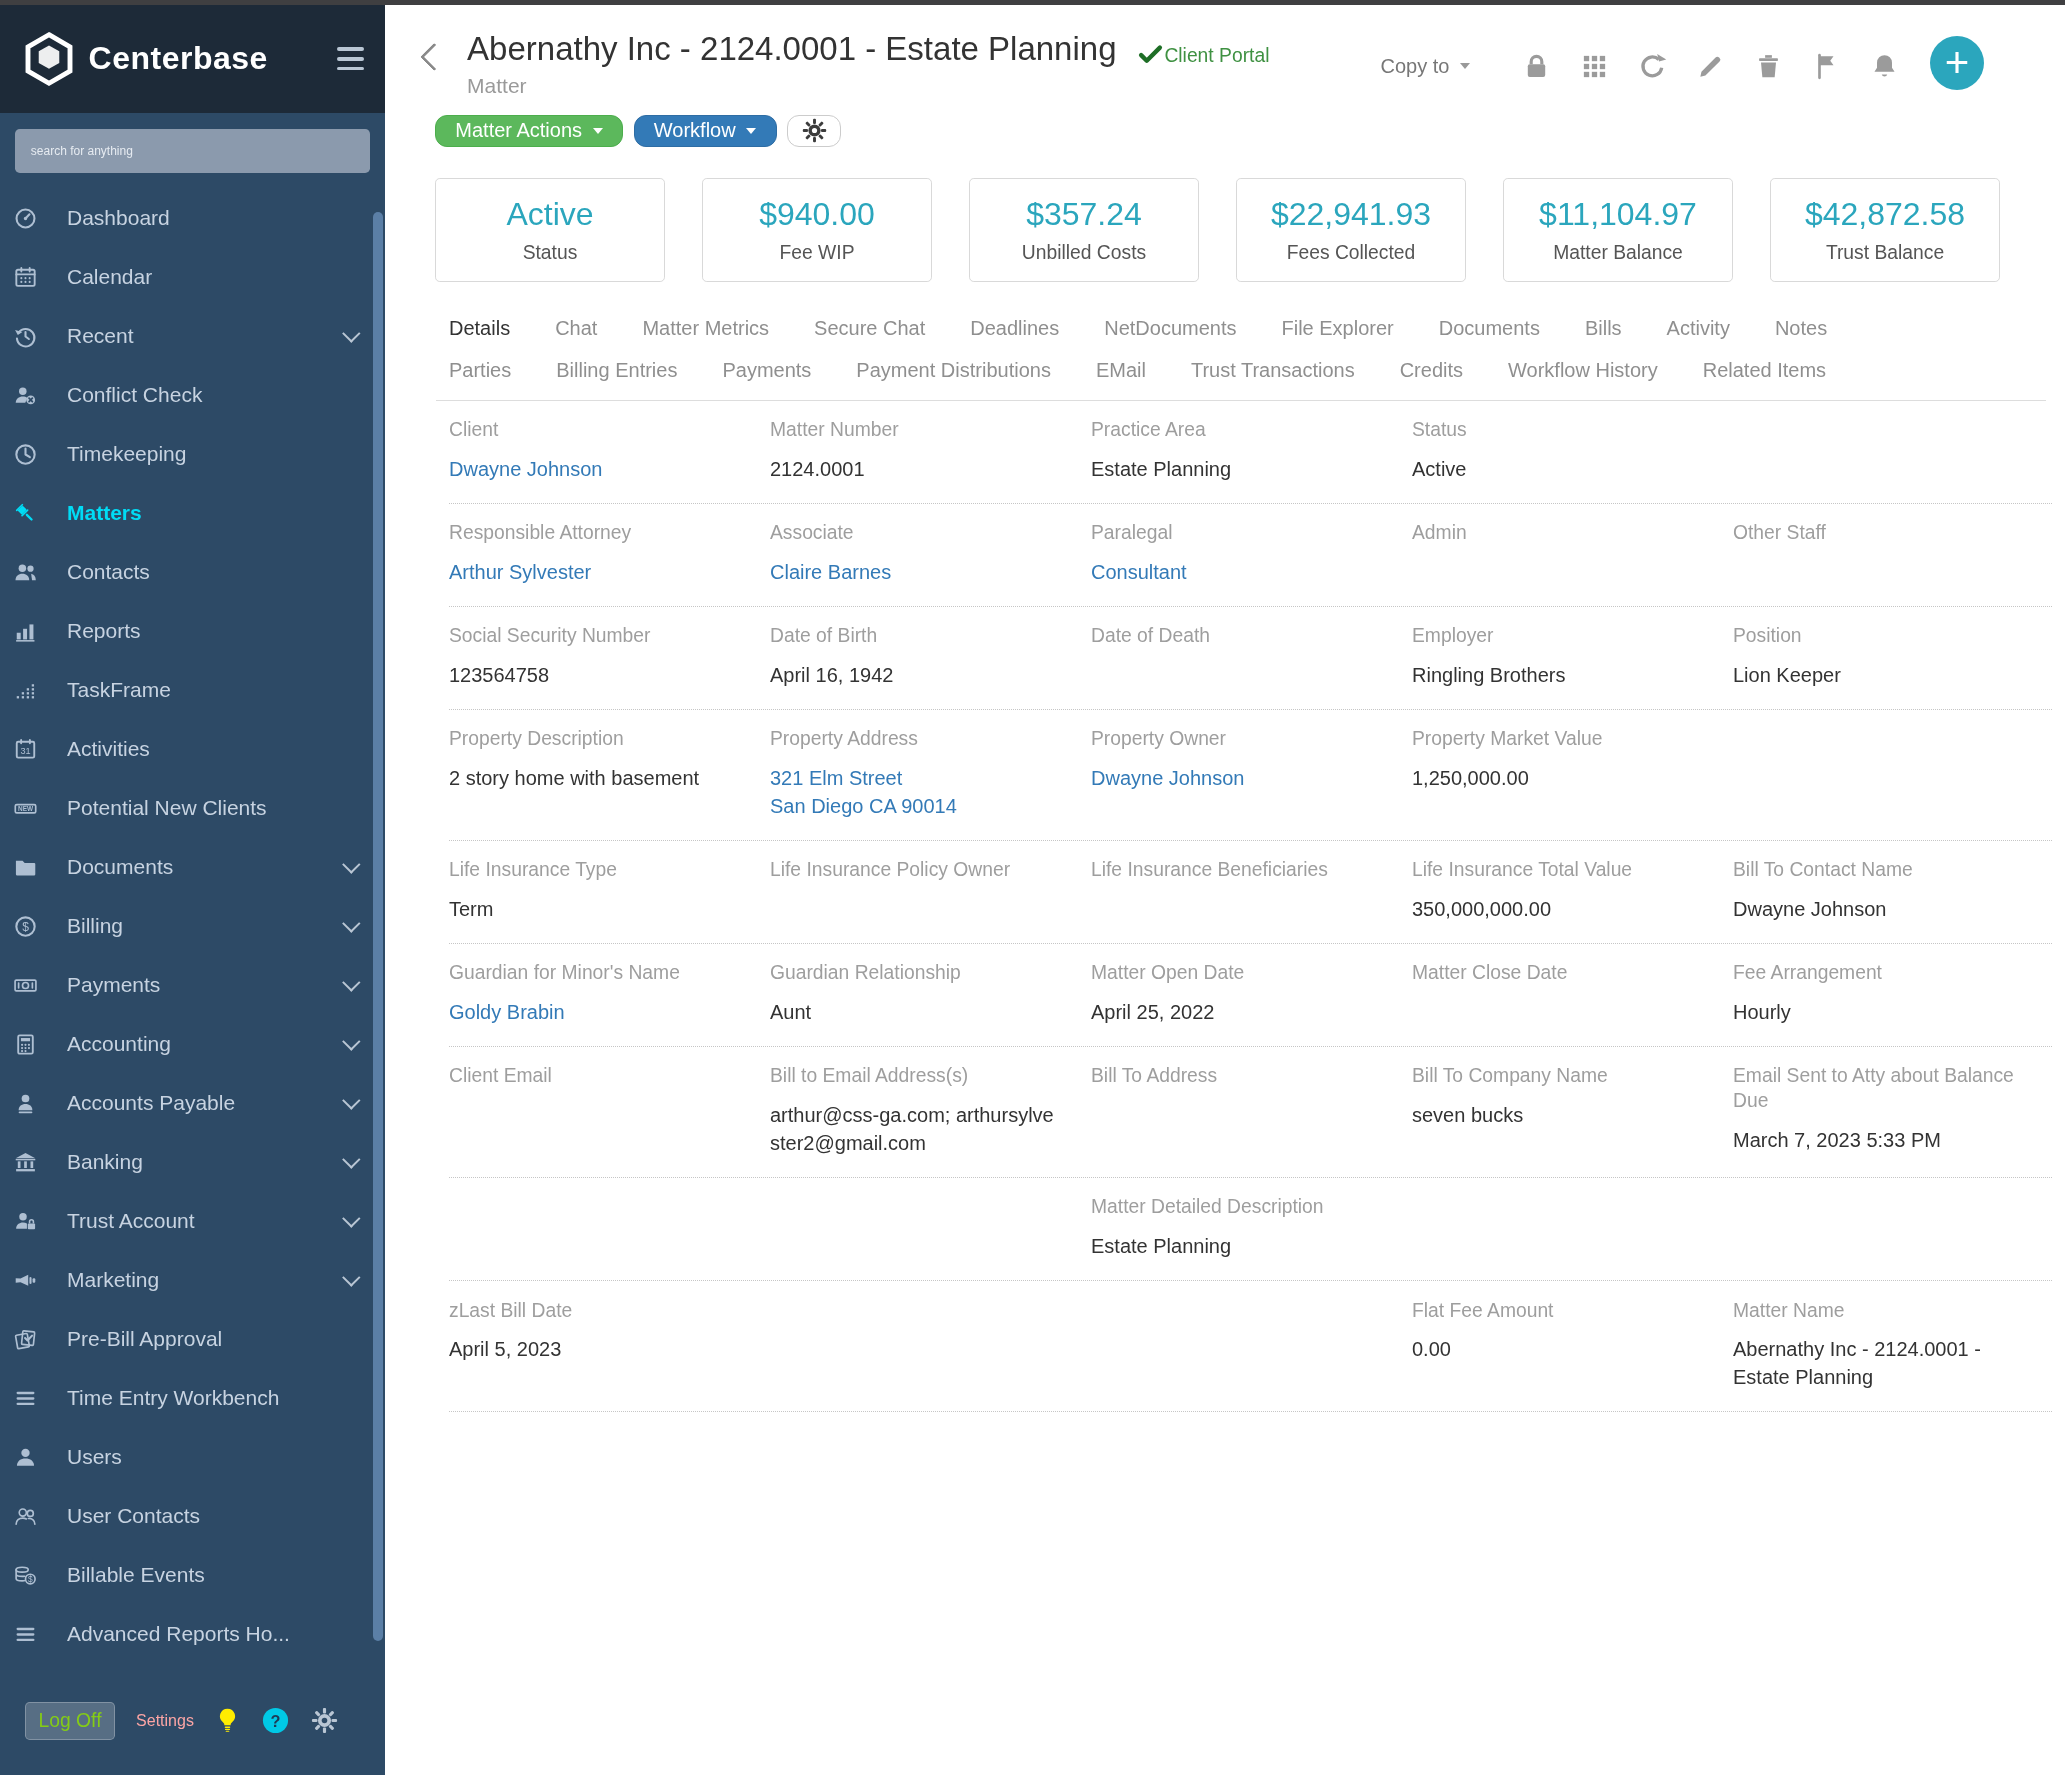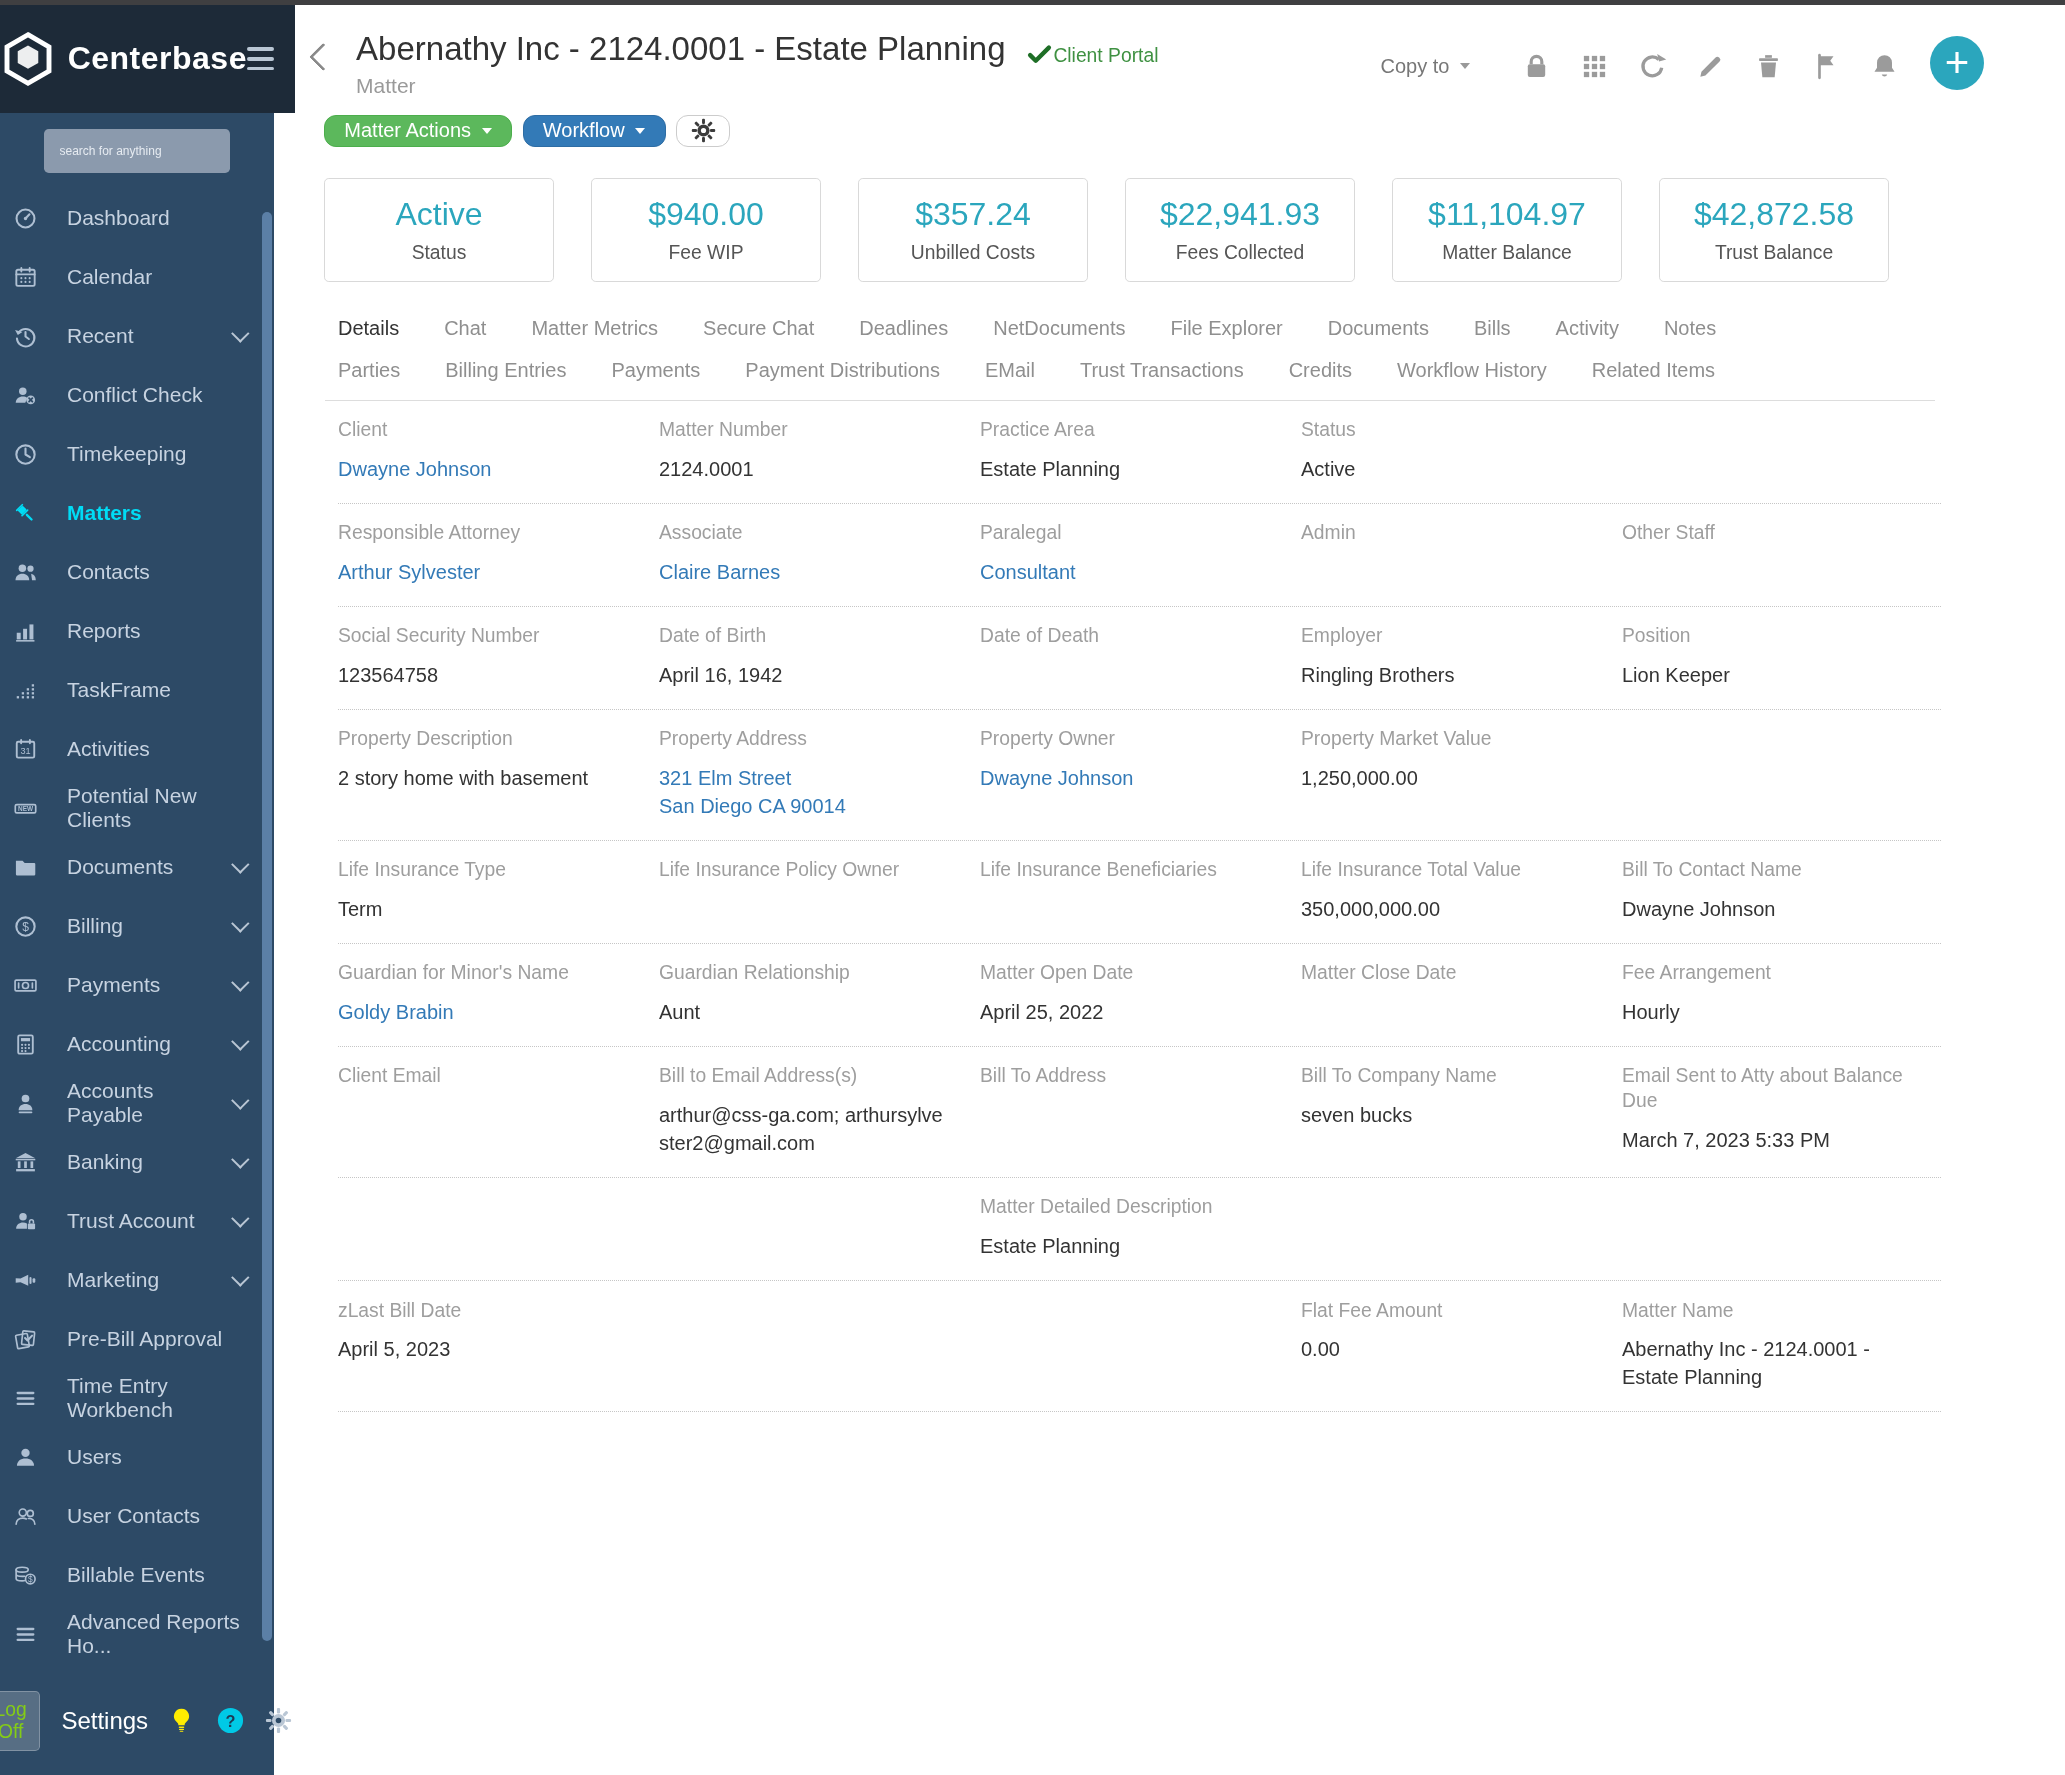--- a/index.html
+++ b/index.html
@@ -1,22 +1,22 @@
 <!DOCTYPE html>
 <html style="--accent: #2ba6bd; --link: #337ab7; --green: #5cb85c; --blue: #337ab7; --active-cyan: #00dcf5; --portal-green: #3f9142;"><head>
 <meta charset="utf-8">
 <style>
   html,body{margin:0;padding:0;width:2065px;height:1776px;overflow:hidden;
     font-family:"Liberation Sans", sans-serif;background:#fff;}
   .topstrip{height:4.8px;background:#3f3f41;width:100%;}
   .app{display:flex;height:1771px;}
 
   
-  .sidebar{width:274px;flex-shrink:0;background:#2d4a66;color:#c7d3e1;position:relative;
-    display:flex;flex-direction:column;align-items:center;}
+  .sidebar{width:385px;flex-shrink:0;background:#2d4a66;color:#c7d3e1;position:relative;
+    display:flex;flex-direction:column;}
   .sb-header{height:108px;background:#1d2a38;display:flex;align-items:center;padding:0 21px;}
   .sb-logo{display:flex;align-items:center;gap:11.6px;}
   .sb-logo svg{width:56px;height:56px;}
   .sb-logo-text{color:#fff;font-size:32px;font-weight:700;letter-spacing:0.5px;}
   .hamburger{margin-left:auto;display:flex;flex-direction:column;gap:5.8px;cursor:pointer;}
   .hamburger div{width:27px;height:3.9px;background:#b9c6d4;border-radius:1.9px;}
   .sb-search{padding:16.4px 15.4px 11.6px;}
   .sb-search input{width:100%;box-sizing:border-box;height:44px;background:#8b9aad;border:none;
     border-radius:4.8px;padding:0 15.4px;font-size:12px;color:#fff;outline:none;
     font-family:"Liberation Sans",sans-serif;}
@@ -26,21 +26,21 @@
   .sb-item .sb-icon{width:31px;height:25px;margin-right:23px;display:flex;align-items:center;
     color:#aebfd2;flex-shrink:0;}
   .sb-item .sb-icon svg{width:25px;height:25px;}
   .sb-item.active{color:var(--active-cyan);font-weight:700;}
   .sb-item.active .sb-icon{color:var(--active-cyan);}
   .chev{width:10.6px;height:10.6px;border-right:2.4px solid #b9c6d4;border-bottom:2.4px solid #b9c6d4;
     transform:rotate(45deg);margin-left:auto;margin-top:-4.8px;}
   .sb-footer{height:79px;display:flex;align-items:center;padding:0 25px 15.4px;}
   .logoff-btn{background:rgba(255,255,255,.2);border:1px solid rgba(255,255,255,.25);color:#84cc16;
     font-size:19.3px;padding:6.8px 12.6px;border-radius:4.8px;cursor:pointer;}
-  .settings-link{font-size:24px;color:#ffffff;margin-left:21px;cursor:pointer;}
+  .settings-link{font-size:16px;color:#fca5a5;margin-left:21px;cursor:pointer;}
   .sb-footer .ficon{width:29px;height:29px;margin-left:19.3px;cursor:pointer;}
   .sb-footer .ficon svg{width:29px;height:29px;}
   .sb-footer .ficon:first-of-type{margin-left:auto;}
   .sb-scrollbar{position:absolute;right:1.9px;top:207px;width:10.6px;height:1429px;}
   .sb-scrollbar .thumb{width:10.6px;height:100%;border-radius:5.8px;background:#5b7fa6;}
 
   
   .main{flex:1;padding:25px 0 0 25px;}
   .header-row{display:flex;align-items:flex-start;padding-right:81px;}
   .back{width:17.4px;height:17.4px;border-left:3.9px solid #8a8a8a;border-bottom:3.9px solid #8a8a8a;

